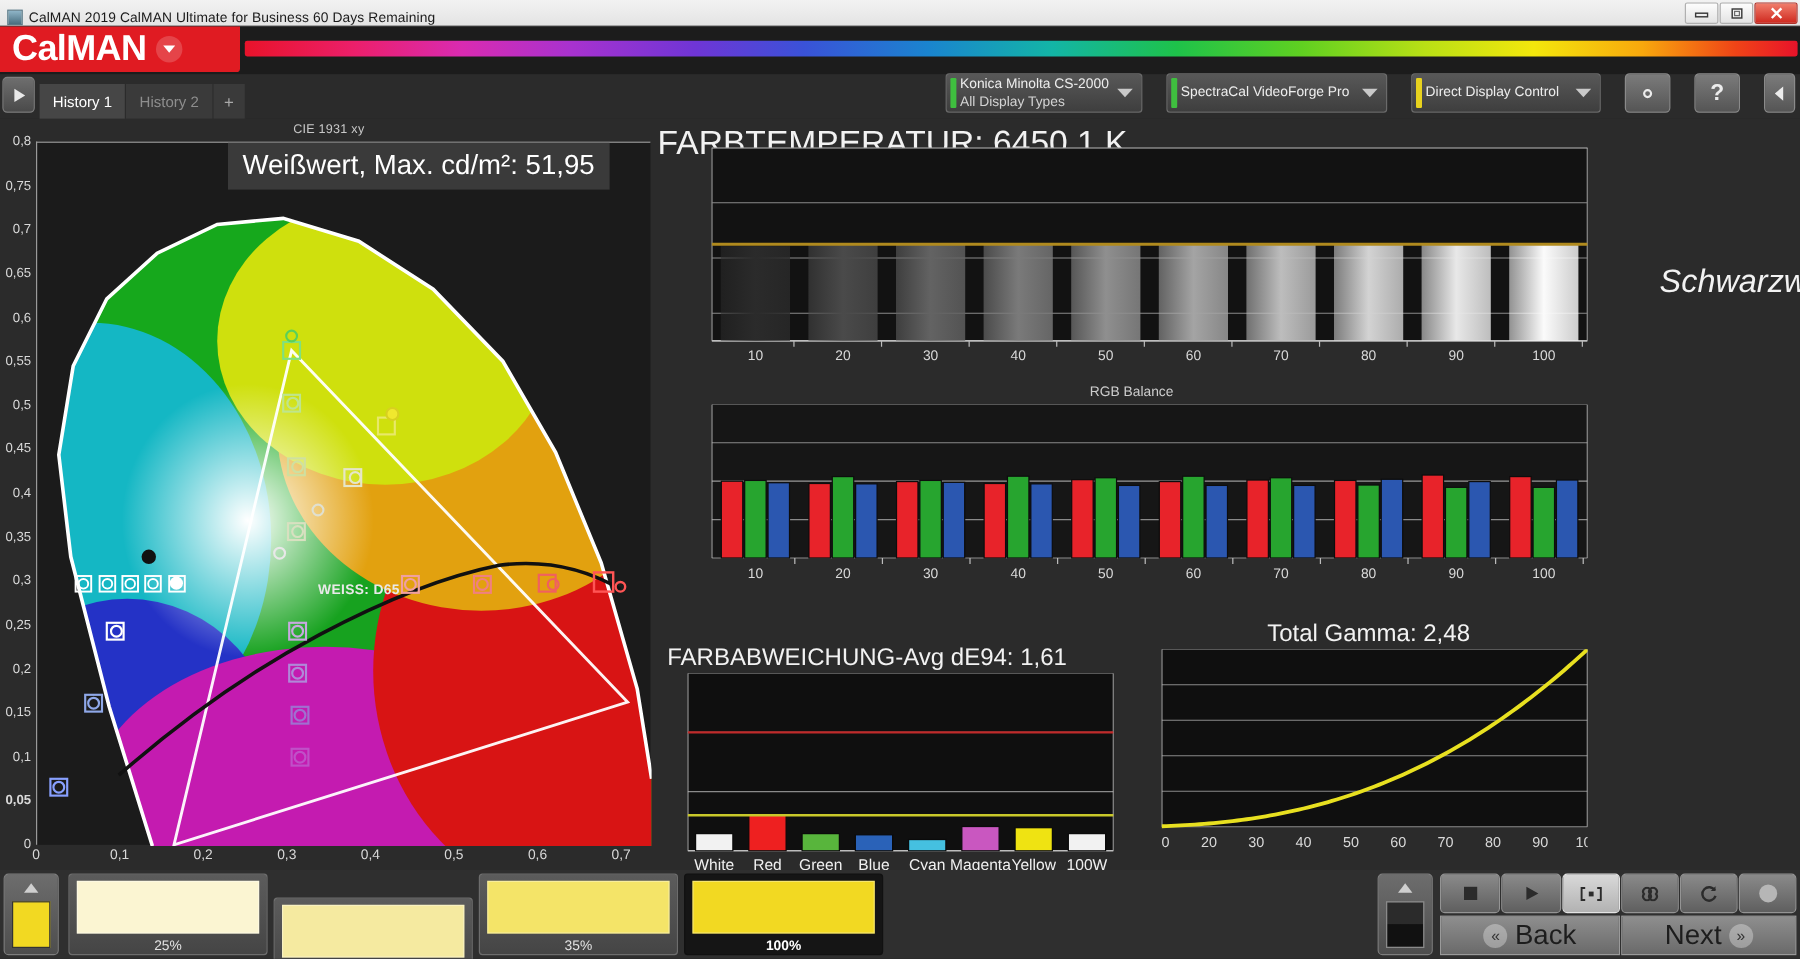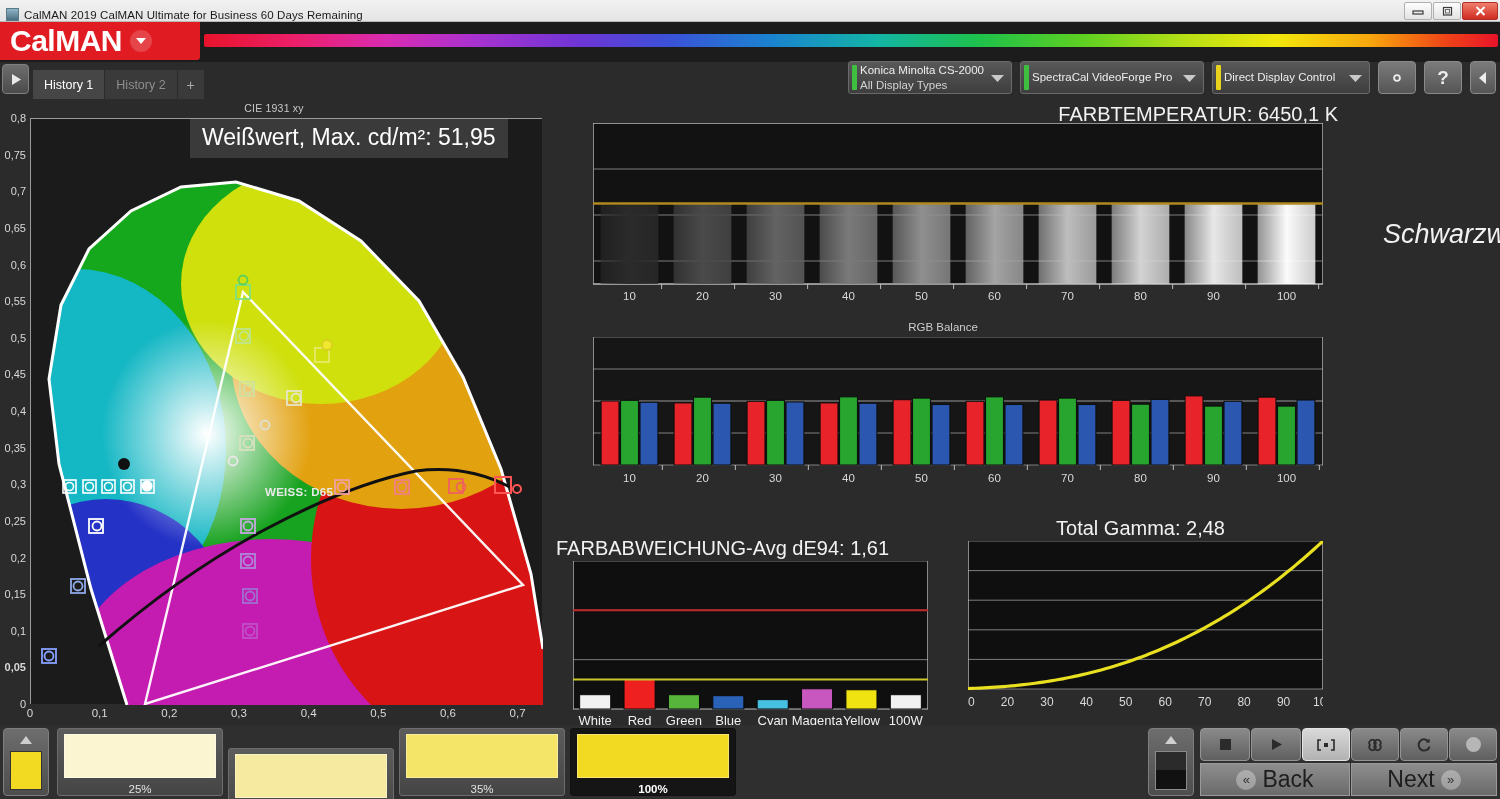--- a/index.html
+++ b/index.html
@@ -56,21 +56,21 @@
   .tabs{ position:absolute; left:33px; top:0px; display:flex; align-items:flex-end; height:37px;}
   .tab{
     height:29px; padding:0 11px; display:flex;align-items:center;
     font-size:12.5px; background:#3a3a3a; color:#cfcfcf;
     border-right:1px solid #2b2b2b; margin-top:8px;
   }
   .tab.active{ background:#464646; color:#fff; }
   .tab.dim{ color:#8e8e8e; }
   .tab.plus{ padding:0; width:27px; justify-content:center; color:#aaa; font-size:14px;}
 
-  .toolgrp{ position:absolute; top:61px; display:flex; gap:8px; right:4px; }
+  .toolgrp{ position:absolute; top:61px; display:flex; gap:20px; right:4px; }
   .devsel{
     position:relative; height:33px; border-radius:3px; display:flex; align-items:center;
     background:linear-gradient(#585858,#3e3e3e); border:1px solid #6a6a6a;
     padding-left:11px; padding-right:30px; min-width:150px;
   }
   .devsel .bar{ position:absolute; left:3px; top:3px; bottom:3px; width:5px; border-radius:1px; }
   .devsel .lines{ display:flex; flex-direction:column; line-height:1.25; }
   .devsel .l1{ font-size:11.5px; color:#ededed; white-space:nowrap;}
   .devsel .l2{ font-size:11.5px; color:#d3d3d3; white-space:nowrap;}
   .devsel .caret{ position:absolute; right:6px; top:50%; transform:translateY(-50%); }
@@ -95,21 +95,21 @@
   .wl-badge{
     position:absolute; left:190px; top:20px; background:#3a3a3a;
     padding:5px 12px 7px 12px; font-size:23px; color:#fff; white-space:nowrap;
   }
   .d65-label{ position:absolute; font-size:11.5px; color:#e9e9e9; font-weight:bold; letter-spacing:.3px;}
 
   
   .rightcol{ position:absolute; left:548px; top:0; width:952px; height:626px; }
 
   .ct-panel{ position:absolute; left:0; top:0; width:790px; height:218px; }
-  .ct-title{ position:absolute; left:0; right:0; top:4px; text-align:right; font-size:20px; color:#f2f2f2;}
+  .ct-title{ position:absolute; left:0; right:0; top:4px; text-align:left; font-size:28px; color:#f2f2f2;}
   .schwarz{ position:absolute; left:835px; top:120px; font-size:27px; color:#f2f2f2; white-space:nowrap;font-style:italic;}
 
   .rgb-panel{ position:absolute; left:0; top:222px; width:790px; height:190px; }
   .rgb-title{ position:absolute; left:0; right:0; top:0px; text-align:center; font-size:11.5px; color:#cdcdcd;}
 
   .de-panel{ position:absolute; left:0; top:418px; width:395px; height:208px;margin-top:20px; }
   .de-title{ position:absolute; left:8px; top:0; font-size:20px; color:#f2f2f2; white-space:nowrap;}
   .gm-panel{ position:absolute; left:395px; top:418px; width:395px; height:208px;}
   .gm-title{ position:absolute; left:0; right:0; top:0; text-align:center; font-size:20px; color:#f2f2f2;}
 

